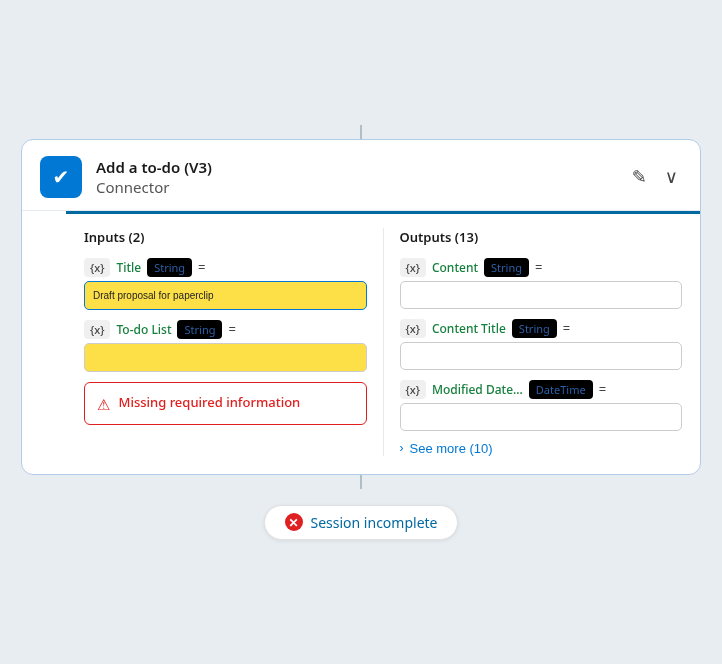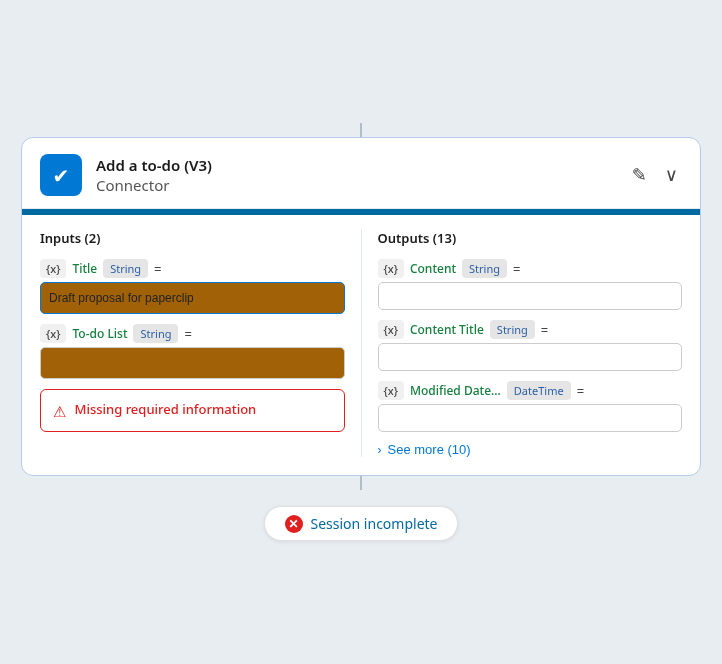--- a/index.html
+++ b/index.html
@@ -93,21 +93,22 @@
       border-radius: 6px;
       padding: 12px 14px;
       font-size: 13px;
       color: #222;
       line-height: 1.5;
     }
     .io-section {
       display: flex;
       gap: 0;
       padding: 14px 18px 18px 18px;
-      border-top: 6px solid #0369a1;
+      border-top: 3px solid #0369a1;
+      margin-left: 44px;
     }
     .inputs-col {
       flex: 1;
       padding-right: 16px;
       border-right: 1px solid #e5eaf0;
     }
     .outputs-col {
       flex: 1;
       padding-left: 16px;
     }
@@ -133,39 +134,39 @@
       font-size: 11px;
       color: #444;
       font-weight: 500;
     }
     .tag-name {
       font-size: 12px;
       color: #15803d;
       font-weight: 500;
     }
     .tag-type {
-      background: #e5e5e5;
+      background: #000000;
       border-radius: 4px;
       padding: 2px 7px;
       font-size: 11px;
       color: #2b5fa6;
     }
     .equals {
       font-size: 13px;
       color: #444;
     }
     .field-input {
       width: 100%;
       border: 1.5px solid #0078d4;
       border-radius: 5px;
       padding: 8px 8px;
-      font-size: 12px;
+      font-size: 10px;
       color: #222;
       outline: none;
-      background: #a16207;
+      background: #fde047;
     }
     .field-input.empty {
       border: 1px solid #ccc;
       color: #aaa;
     }
     .field-input.filled {
       border: 1.5px solid #0078d4;
     }
     .error-box {
       border: 1.5px solid #e02020;

